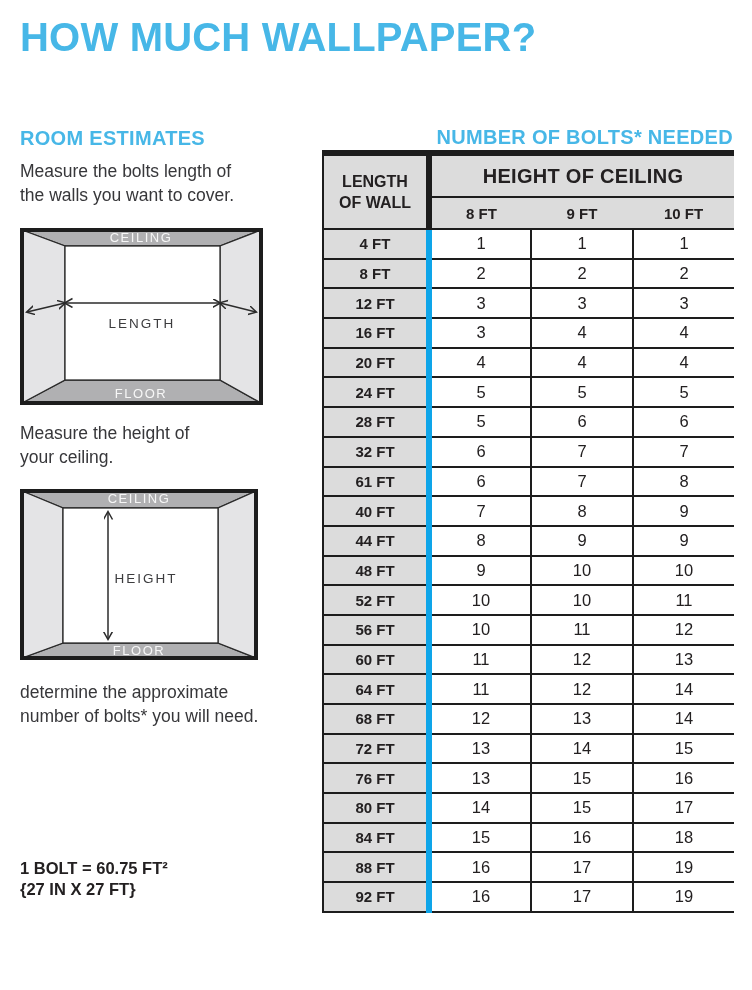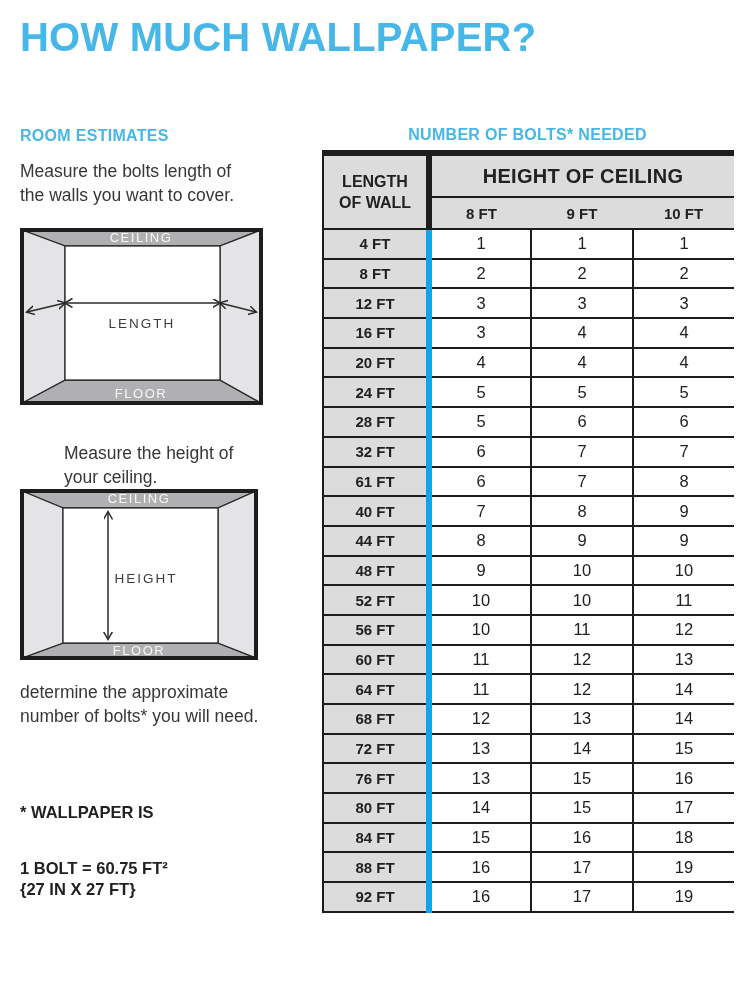--- a/index.html
+++ b/index.html
@@ -13,21 +13,21 @@
   }
   .abs { position:absolute; }
 
   .page-title {
     left:20px; top:15px;
     font-size:40px; font-weight:bold;
     color:#47b7e7; letter-spacing:0.2px;
     white-space:nowrap;
   }
   .section-heading {
-    font-size:16px; font-weight:bold;
+    font-size:20px; font-weight:bold;
     color:#47b7e7; letter-spacing:0.3px;
     white-space:nowrap;
   }
   .body-text {
     font-size:17.5px; line-height:23.5px;
     color:#37373a;
   }
   .bold-note {
     font-size:16.5px; line-height:20.5px;
     font-weight:bold; color:#232021;
@@ -64,21 +64,21 @@
     background:#dcdcdc;
     border-right:6px solid #0ea5e9;
     font-size:15px; font-weight:bold;
   }
   td.val { font-size:16.5px; font-weight:normal; color:#333336; }
   td.val + td.val { border-left:2px solid #1d1d1d; }
   tbody.rows td { height:29.7px; }
 
   .table-heading-wrap {
     left:322px; top:126px; width:411px;
-    text-align:center;
+    text-align:right;
   }
 
   
   svg text {
     font-family:"Liberation Sans", sans-serif;
   }
 </style>
 </head>
 <body>
 
@@ -107,21 +107,21 @@
   <rect x="45" y="18" width="155" height="134" fill="#ffffff" stroke="#2b2b2b" stroke-width="1.3"></rect>
   <line x1="45" y1="75" x2="200" y2="75" stroke="#2b2b2b" stroke-width="1.5" marker-start="url(#ah)" marker-end="url(#ah)"></line>
   <line x1="45" y1="75" x2="7" y2="84" stroke="#2b2b2b" stroke-width="1.5" marker-start="url(#ah)" marker-end="url(#ah)"></line>
   <line x1="200" y1="75" x2="236" y2="84" stroke="#2b2b2b" stroke-width="1.5" marker-start="url(#ah)" marker-end="url(#ah)"></line>
   <text x="121" y="14" text-anchor="middle" font-size="13" letter-spacing="1.5" fill="#f7f7f7">CEILING</text>
   <text x="121" y="170" text-anchor="middle" font-size="13" letter-spacing="1.5" fill="#f7f7f7">FLOOR</text>
   <text x="122" y="100" text-anchor="middle" font-size="13.5" letter-spacing="2" fill="#3c3c3e">LENGTH</text>
   <rect x="2" y="2" width="239" height="173" fill="none" stroke="#1d1d1d" stroke-width="4"></rect>
 </svg>
 
-<div class="abs body-text" style="left:20px; top:442px;margin-left:44px;">
+<div class="abs body-text" style="left:20px; top:422px;">
   <div>Measure the height of</div>
   <div>your ceiling.</div>
 </div>
 
 <svg class="abs" style="left:20px; top:489px;" width="238" height="171" viewBox="0 0 238 171">
   <polygon points="2,2 236,2 198,19 43,19" fill="#b0b0b2" stroke="#2b2b2b" stroke-width="1.3"></polygon>
   <polygon points="2,169 236,169 198,154 43,154" fill="#b0b0b2" stroke="#2b2b2b" stroke-width="1.3"></polygon>
   <polygon points="2,2 43,19 43,154 2,169" fill="#e4e4e6" stroke="#2b2b2b" stroke-width="1.3"></polygon>
   <polygon points="236,2 198,19 198,154 236,169" fill="#e4e4e6" stroke="#2b2b2b" stroke-width="1.3"></polygon>
   <rect x="43" y="19" width="155" height="135" fill="#ffffff" stroke="#2b2b2b" stroke-width="1.3"></rect>
@@ -131,21 +131,20 @@
   <text x="126" y="94" text-anchor="middle" font-size="13.5" letter-spacing="2" fill="#3c3c3e">HEIGHT</text>
   <rect x="2" y="2" width="234" height="167" fill="none" stroke="#1d1d1d" stroke-width="4"></rect>
 </svg>
 
 <div class="abs body-text" style="left:20px; top:681px;">
   <div>determine the approximate</div>
   <div>number of bolts* you will need.</div>
 </div>
 
 <div class="abs bold-note" style="left:20px; top:802px;">
-  <div>* WALLPAPER IS</div>
 </div>
 
 <div class="abs bold-note" style="left:20px; top:858px;">
   <div>1 BOLT = 60.75 FT²</div>
   <div>{27 IN X 27 FT}</div>
 </div>
 
 <div class="abs table-heading-wrap">
   <span class="section-heading">NUMBER OF BOLTS* NEEDED</span>
 </div>

